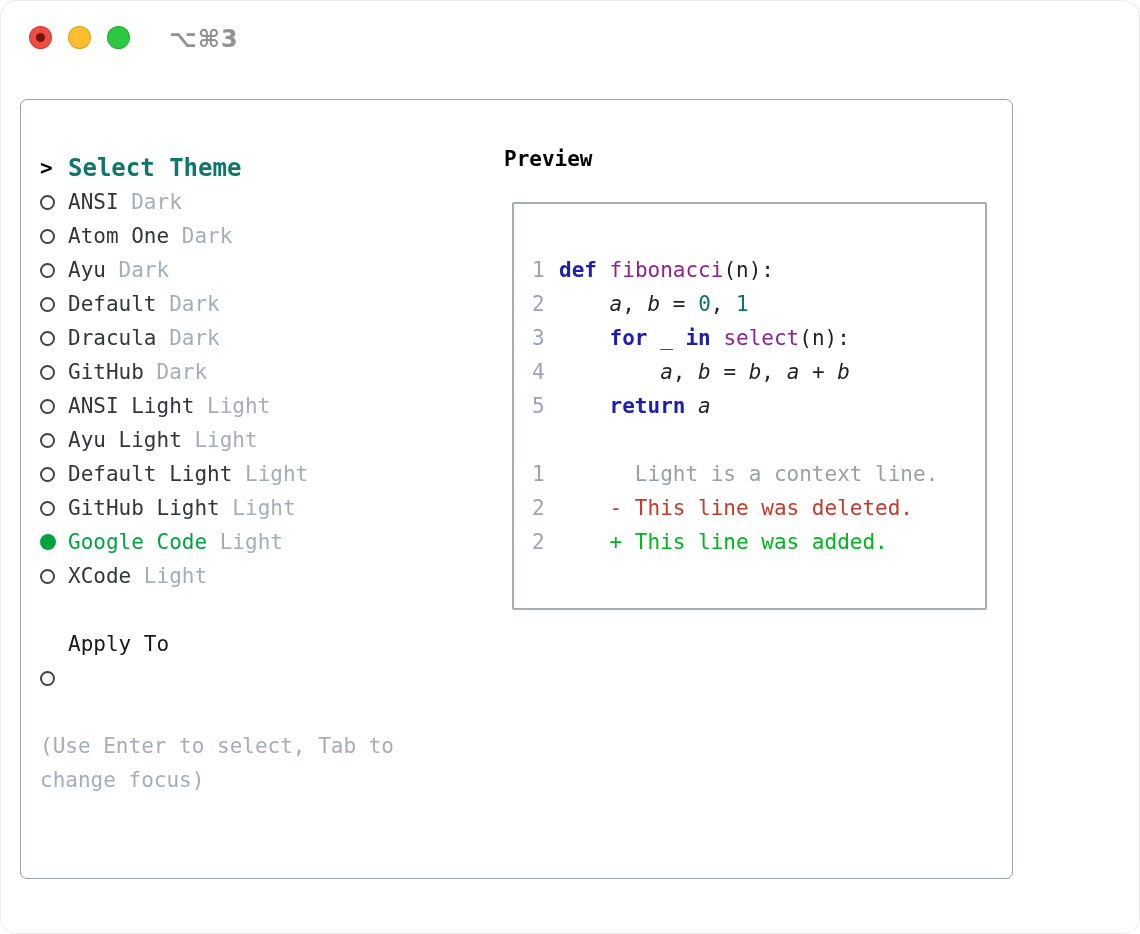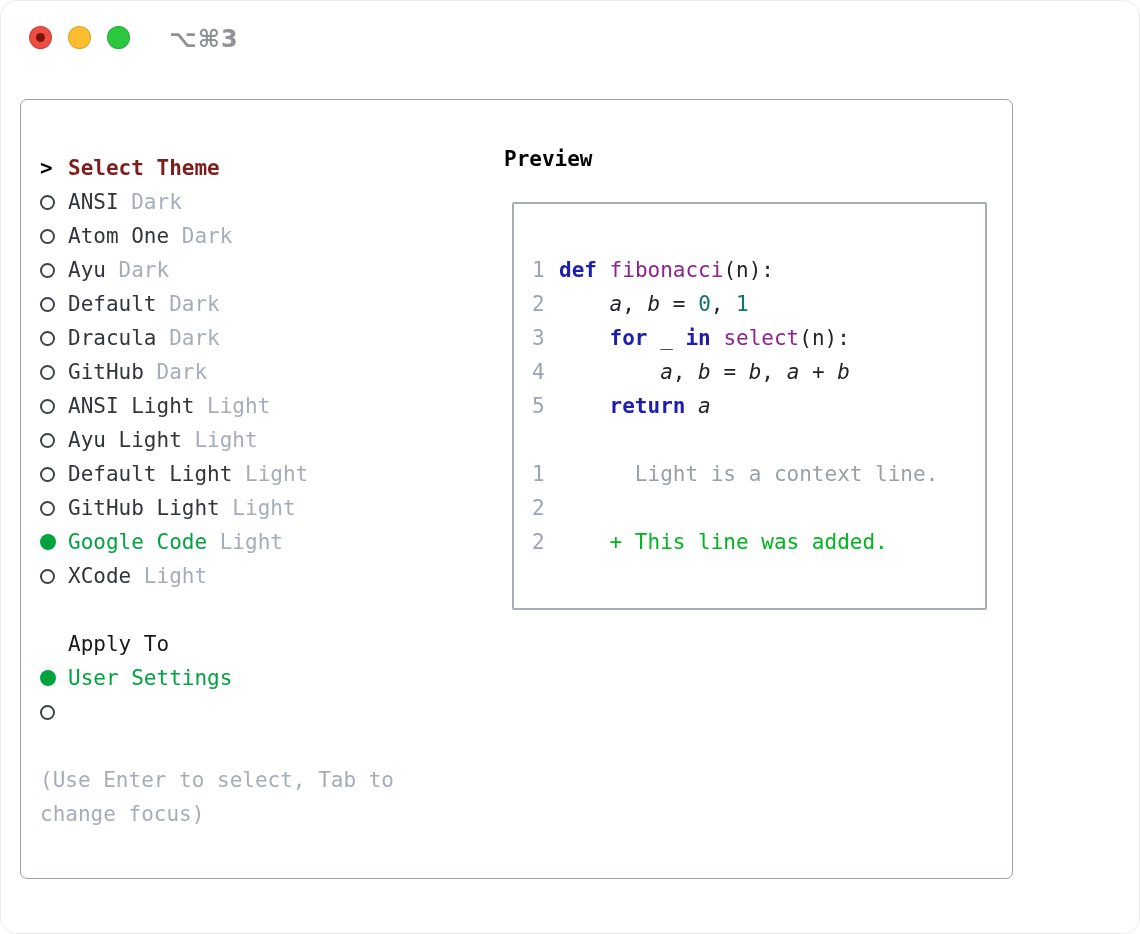--- a/index.html
+++ b/index.html
@@ -36,21 +36,21 @@
   .win-title{position:absolute;left:168px;top:24px;font-family:"DejaVu Sans","Liberation Sans",sans-serif;
          font-weight:bold;font-size:24px;color:#8f9297;letter-spacing:1px;}
   
   .panel{position:absolute;left:19px;top:98px;width:993px;height:780px;
          border:1.5px solid var(--panel-border);border-radius:7px;background:#fff;}
   .col-left{position:absolute;left:19px;top:51px;}
   .row{display:flex;align-items:center;height:34px;white-space:pre;font-size:21px;color:#32363c;}
   .row.blank{height:34px;}
   .bullet{display:inline-flex;width:28px;align-items:center;flex:none;}
   .prompt{font-weight:bold;color:#000;font-size:21px;}
-  .header-label{font-weight:bold;color:#7f1d1d;font-size:21px;}
+  .header-label{font-weight:bold;color:#0f766e;font-size:24px;}
   .radio{width:15px;height:15px;border-radius:50%;border:2px solid #3f444b;display:inline-block;}
   .radio.selected{border:none;width:16px;height:16px;background:var(--selection-green);}
   .t-name{color:#32363c;text-align:right;}
   .t-name.green{color:var(--selection-green);}
   .t-tag{color:var(--muted-gray);}
   .apply-title{color:#16181c;font-size:21px;}
   .help{margin-top:0;width:424px;font-size:21px;line-height:34px;color:var(--muted-gray);white-space:normal;}
   
   .preview-title{position:absolute;left:483px;top:42px;height:34px;display:flex;align-items:center;
          font-weight:bold;font-size:21px;color:#000;}
@@ -103,41 +103,40 @@
         </div>
 
       <div class="row blank"></div>
 
       <div class="row">
         <span class="bullet"></span>
         <span class="apply-title">Apply To</span>
       </div>
 
       <div>
-          <div class="row apply-item"><span class="bullet"><span class="radio selected"></span></span><span class="t-name green">User Settings</span></div>
           <div class="row apply-item"><span class="bullet"><span class="radio"></span></span></div>
         </div>
 
       <div class="row blank"></div>
 
       <div class="help">(Use Enter to select, Tab to change focus)</div>
     </div>
 
     <div class="preview-title">Preview</div>
 
     <div class="preview-box">
       <div>
           <div class="p-row"><span class="p-num"></span><span class="p-code"></span></div>
           <div class="p-row"><span class="p-num">1</span><span class="p-code"><span class="tok-keyword">def</span><span class="tok-plain"> </span><span class="tok-function">fibonacci</span><span class="tok-plain">(n):</span></span></div>
           <div class="p-row"><span class="p-num">2</span><span class="p-code"><span class="tok-plain">    </span><span class="tok-var">a</span><span class="tok-plain">, </span><span class="tok-var">b</span><span class="tok-plain"> = </span><span class="tok-number">0</span><span class="tok-plain">, </span><span class="tok-number">1</span></span></div>
           <div class="p-row"><span class="p-num">3</span><span class="p-code"><span class="tok-plain">    </span><span class="tok-keyword">for</span><span class="tok-plain"> _ </span><span class="tok-keyword">in</span><span class="tok-plain"> </span><span class="tok-function">select</span><span class="tok-plain">(n):</span></span></div>
           <div class="p-row"><span class="p-num">4</span><span class="p-code"><span class="tok-plain">        </span><span class="tok-var">a</span><span class="tok-plain">, </span><span class="tok-var">b</span><span class="tok-plain"> = </span><span class="tok-var">b</span><span class="tok-plain">, </span><span class="tok-var">a</span><span class="tok-plain"> + </span><span class="tok-var">b</span></span></div>
           <div class="p-row"><span class="p-num">5</span><span class="p-code"><span class="tok-plain">    </span><span class="tok-keyword">return</span><span class="tok-plain"> </span><span class="tok-var">a</span></span></div>
           <div class="p-row"><span class="p-num"></span><span class="p-code"></span></div>
           <div class="p-row"><span class="p-num">1</span><span class="p-code"><span class="tok-context">      Light is a context line.</span></span></div>
-          <div class="p-row"><span class="p-num">2</span><span class="p-code"><span class="tok-plain">    </span></span></div>
+          <div class="p-row"><span class="p-num">2</span><span class="p-code"><span class="tok-plain">    </span><span class="tok-deleted">- This line was deleted.</span></span></div>
           <div class="p-row"><span class="p-num">2</span><span class="p-code"><span class="tok-plain">    </span><span class="tok-added">+ This line was added.</span></span></div>
           <div class="p-row"><span class="p-num"></span><span class="p-code"></span></div>
         </div>
     </div>
 
   </div>
 </div>
 
 </body></html>

